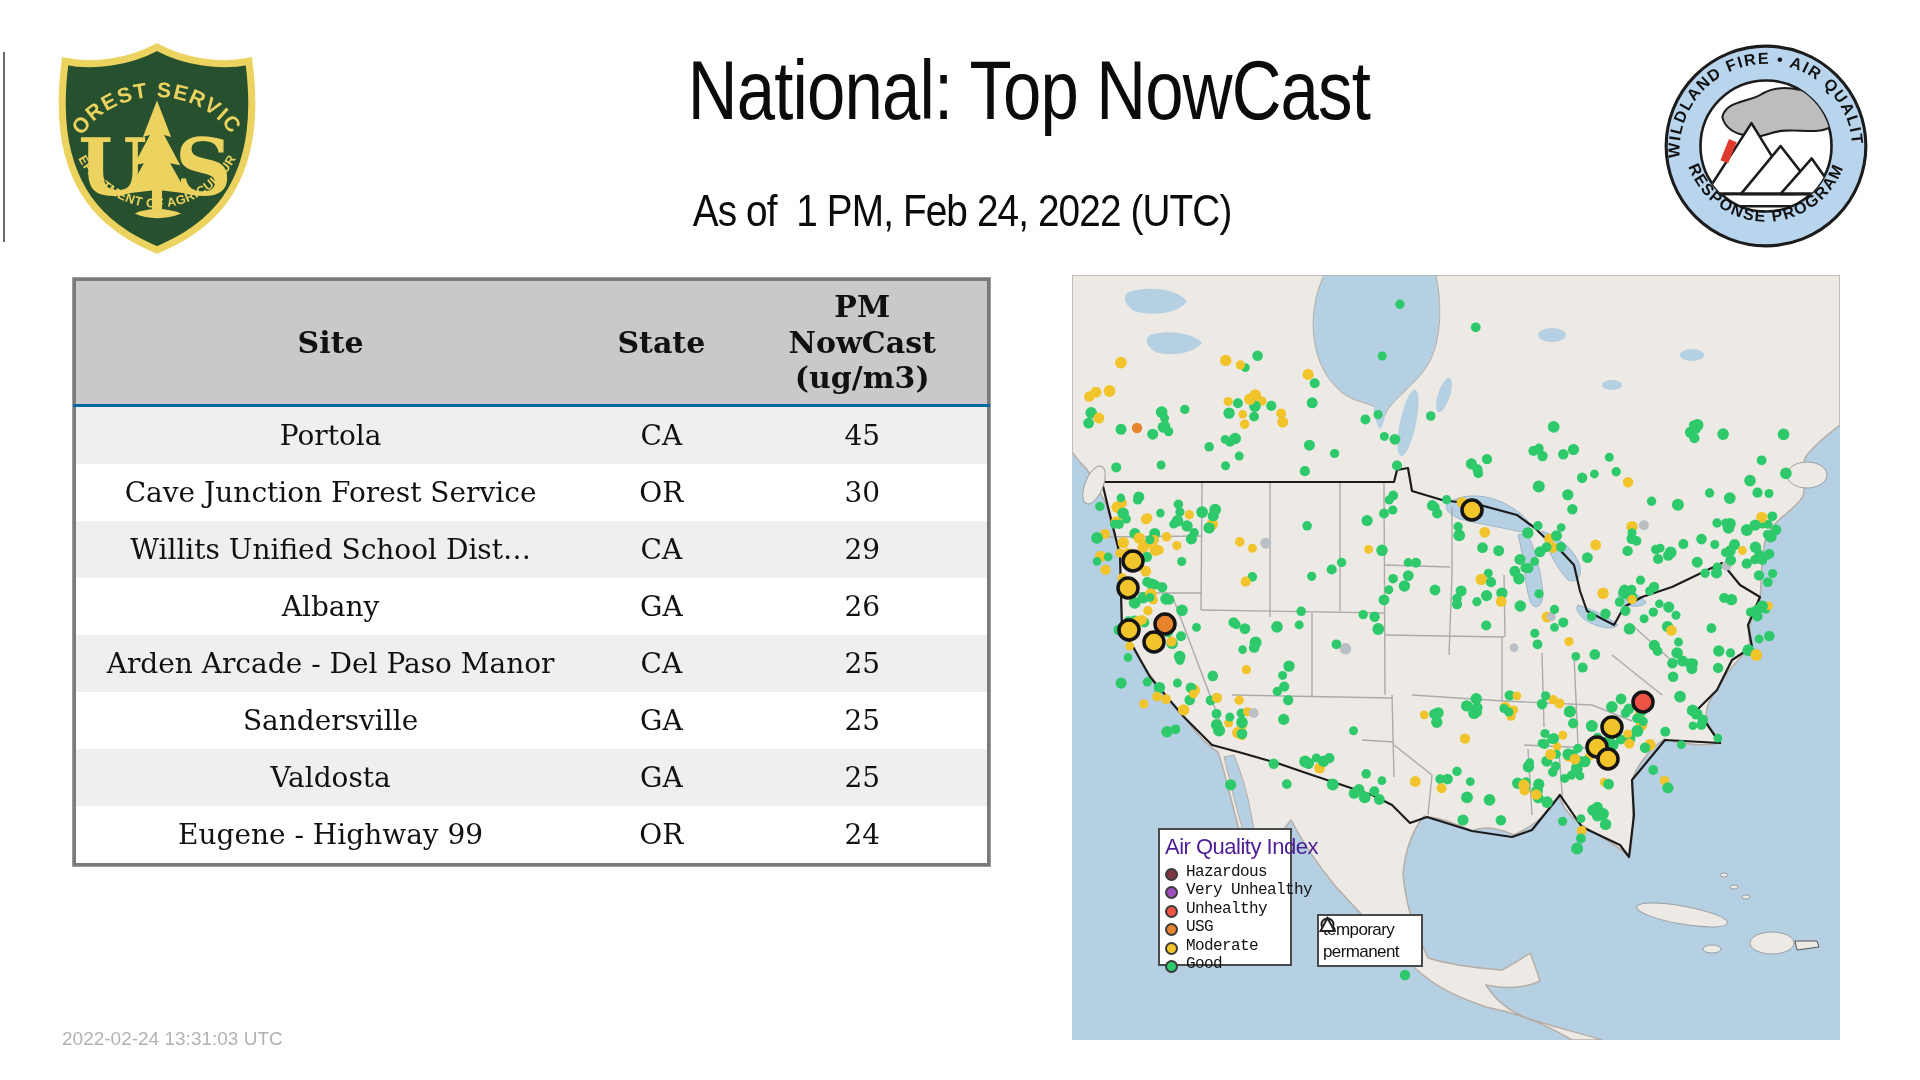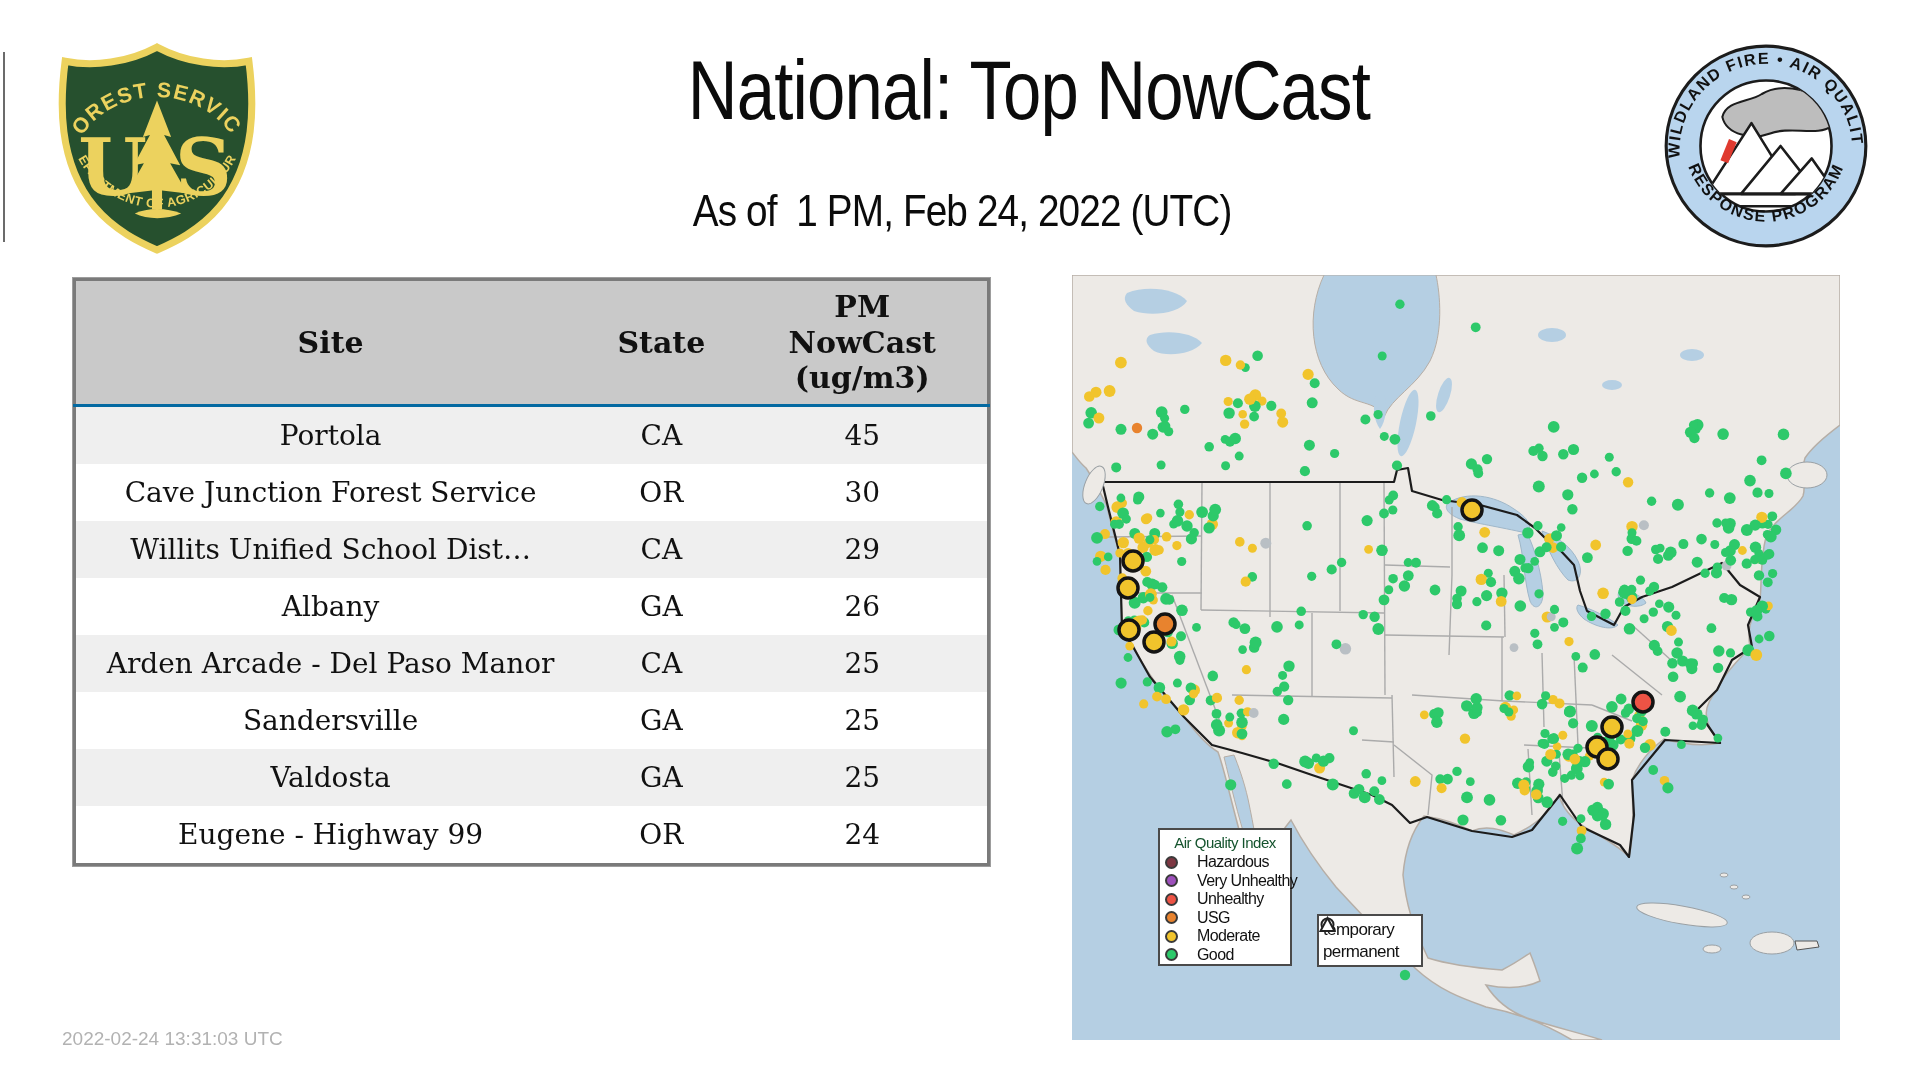--- a/index.html
+++ b/index.html
@@ -36,23 +36,23 @@
   .hdr3{width:190px;margin:0 auto;line-height:1.18;}
 
   .timestamp{position:absolute;left:62px;top:1028px;font-size:19px;color:#b2b2b2;}
 
   
   .map{position:absolute;left:1072px;top:275px;width:768px;height:765px;}
   .map svg{position:absolute;left:0;top:0;}
 
   .aqi-legend{position:absolute;left:86px;top:553px;width:134px;height:138px;background:#fff;
               border:2px solid #4a4a4a;box-sizing:border-box;padding:4px 5px 2px 5px;}
-  .aqi-legend .lg-title{font-size:15px;color:#14532d;text-align:center;letter-spacing:-.5px;
+  .aqi-legend .lg-title{font-size:22px;color:#4c1d95;text-align:center;letter-spacing:-.5px;
                         margin-bottom:2px;white-space:nowrap;}
-  .lg-item{display:flex;align-items:center;gap:19px;height:18.5px;white-space:nowrap;}
+  .lg-item{display:flex;align-items:flex-end;gap:8px;height:18.5px;white-space:nowrap;font-family:Liberation Mono, monospace;}
   .lg-dot{width:13px;height:13px;border-radius:50%;border:2px solid #3a3a3a;box-sizing:border-box;flex:0 0 13px;}
   .lg-label{font-size:16px;color:#111;letter-spacing:-.6px;}
 
   .mk-legend{position:absolute;left:245px;top:639px;width:106px;height:53px;background:#fff;
              border:2px solid #4a4a4a;box-sizing:border-box;padding:3px 4px;}
   .mk-item{display:flex;align-items:center;gap:4px;height:22px;white-space:nowrap;}
   .mk-label{font-size:17px;color:#111;letter-spacing:-.6px;}
 </style>
 </head>
 <body>

